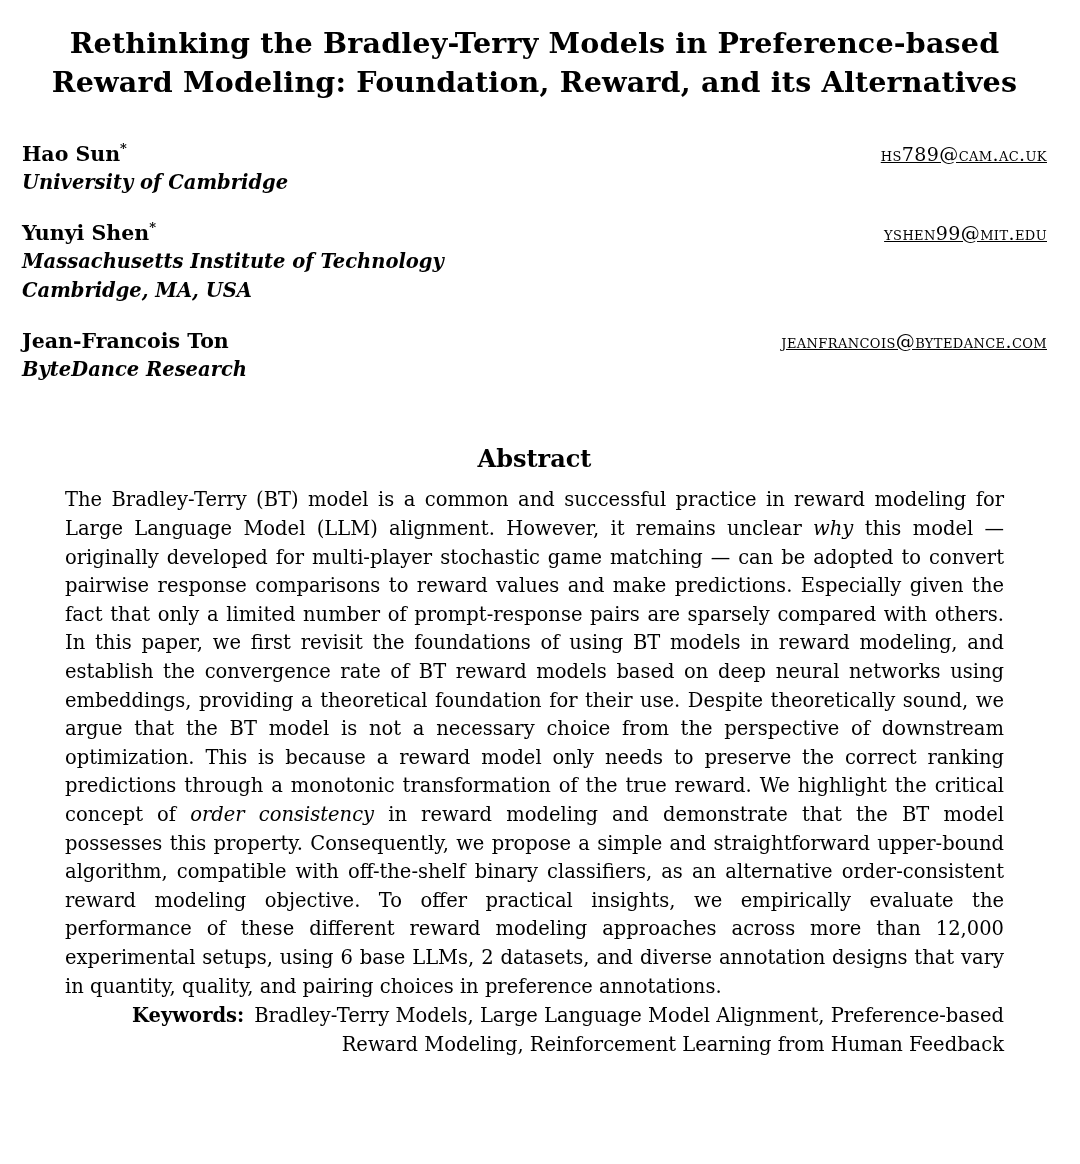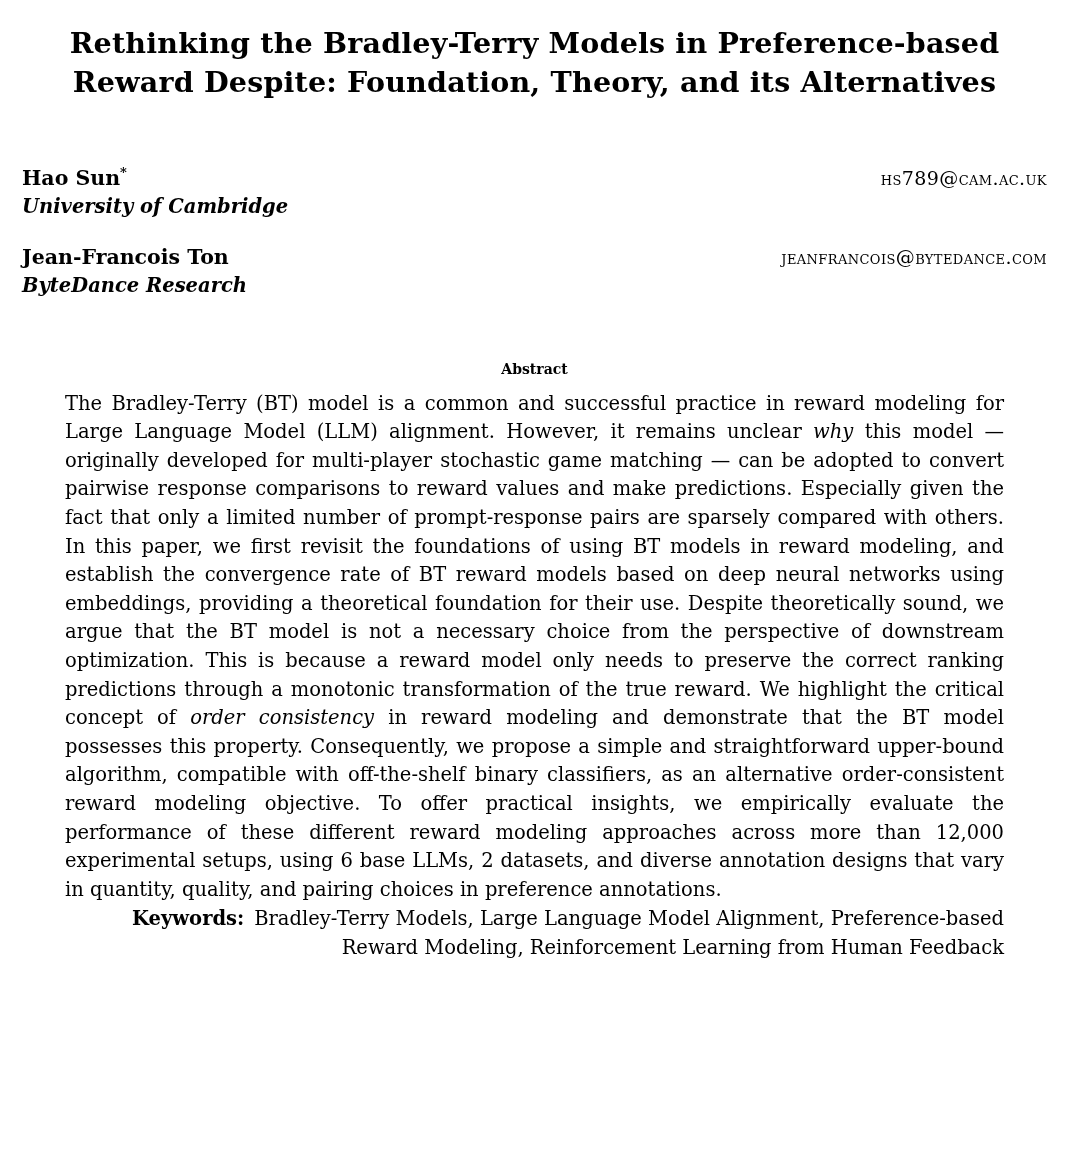--- a/index.html
+++ b/index.html
@@ -17,55 +17,56 @@
     padding: 24px 33px 10px 22px;
     background: #ffffff;
   }
   .title {
     text-align: center;
     font-weight: bold;
     font-size: 28.5px;
     line-height: 39px;
     letter-spacing: 0.2px;
   }
-  .authors { margin-top: 56px; }
+  .authors { margin-top: 32px; }
   .author { margin-bottom: 16px; }
   .author-line {
     display: flex;
     justify-content: space-between;
     align-items: baseline;
   }
   .author-name {
     font-weight: bold;
     font-size: 20.5px;
     line-height: 29px;
   }
   .author-name sup {
     font-size: 13px;
     font-weight: bold;
   }
   .author-email {
     font-variant: small-caps;
     font-size: 19px;
     letter-spacing: 0.4px;
+    text-decoration: underline;
   }
   .affil {
     font-style: italic;
     font-size: 19.5px;
     line-height: 28.5px;
     font-weight: bold;
   }
   .abstract {
     margin-top: 60px;
     padding: 0 43px;
   }
   .abstract-heading {
     text-align: center;
     font-weight: bold;
-    font-size: 14px;
+    font-size: 24px;
     margin-bottom: 13px;
   }
   .abstract-text {
     font-size: 19.5px;
     line-height: 28.6px;
     text-align: justify;
     text-justify: inter-word;
   }
   .abstract-text em { font-style: italic; }
   .keywords {
@@ -79,33 +80,41 @@
     margin-right: 10px;
   }
 </style>
 </head>
 <body>
 
 <div class="page">
 
   <h1 class="title">
     <div>Rethinking the Bradley-Terry Models in Preference-based</div>
-    <div>Reward Despite: Foundation, Theory, and its Alternatives</div>
+    <div>Reward Modeling: Foundation, Reward, and its Alternatives</div>
   </h1>
 
   <div class="authors">
 
     <div class="author">
       <div class="author-line">
         <span class="author-name"><span>Hao Sun</span><sup>*</sup></span>
         <span class="author-email">hs789@cam.ac.uk</span>
       </div>
       <div class="affil">University of Cambridge</div>
     </div>
 
+    <div class="author">
+      <div class="author-line">
+        <span class="author-name"><span>Yunyi Shen</span><sup>*</sup></span>
+        <span class="author-email">yshen99@mit.edu</span>
+      </div>
+      <div class="affil">Massachusetts Institute of Technology</div>
+      <div class="affil">Cambridge, MA, USA</div>
+    </div>
 
     <div class="author">
       <div class="author-line">
         <span class="author-name"><span>Jean-Francois Ton</span><sup></sup></span>
         <span class="author-email">jeanfrancois@bytedance.com</span>
       </div>
       <div class="affil">ByteDance Research</div>
     </div>
 
   </div>

